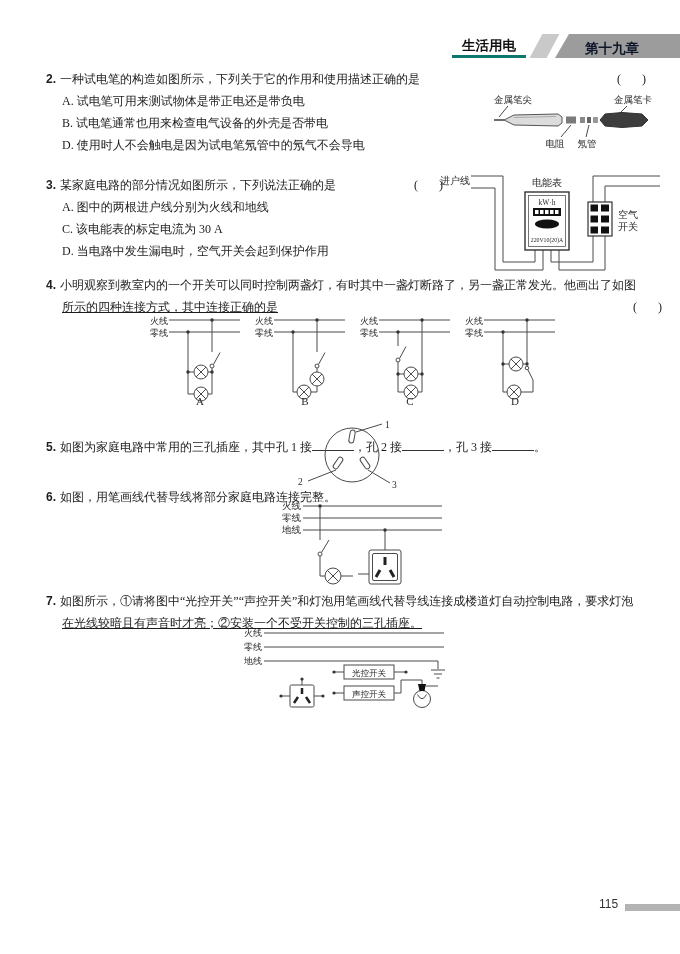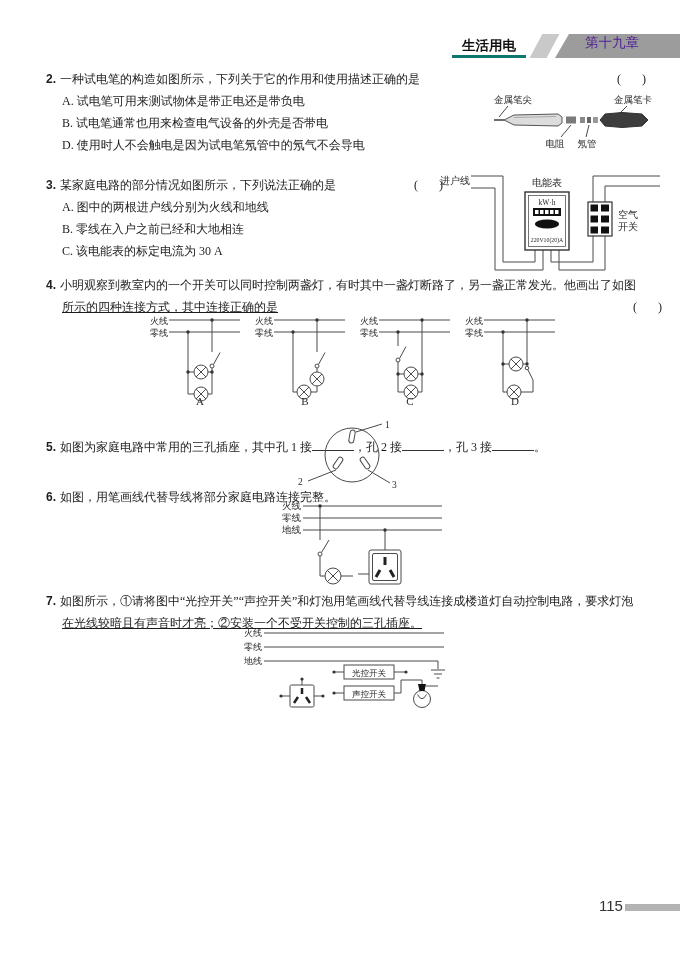--- a/index.html
+++ b/index.html
@@ -6,40 +6,40 @@
   body{width:680px;height:954px;background:#ffffff;position:relative;
        font-family:"Liberation Serif",serif;color:#1c1c1c;}
   .page{position:absolute;inset:0;overflow:hidden;background:#ffffff;}
 
   
   .header{position:absolute;top:34px;left:452px;right:0;height:24px;display:flex;align-items:stretch;}
   .header-section{font-family:"Liberation Sans",sans-serif;font-weight:bold;font-size:13.5px;
        color:#111;border-bottom:3px solid #0f766e;padding:3px 10px 2px 10px;white-space:nowrap;}
   .header-slash{width:17px;background:#c9c9c9;transform:skewX(-28deg);margin:0 2px 0 10px;}
   .header-banner{flex:1;background:#9c9c9c;clip-path:polygon(14px 0,100% 0,100% 100%,0 100%);
-       color:#4c1d95;font-family:"Liberation Sans",sans-serif;font-weight:normal;font-size:13.5px;
-       display:flex;align-items:flex-start;padding-left:30px;}
+       color:#0f172a;font-family:"Liberation Sans",sans-serif;font-weight:bold;font-size:13.5px;
+       display:flex;align-items:flex-end;padding-left:30px;}
 
   
   .q{position:absolute;left:46px;width:600px;font-size:12px;line-height:22px;}
   .qline{position:relative;}
   .qnum{font-family:"Liberation Sans",sans-serif;font-weight:bold;margin-right:4px;}
   .opts div{padding-left:16px;}
   .qcont{padding-left:16px;text-decoration:underline;}
   .bracket{white-space:pre;}
   .bracket.abs{position:absolute;top:0;}
   .bracket.r{position:absolute;right:0;top:0;}
   .blank{display:inline-block;width:42px;border-bottom:1px solid #333;height:12px;vertical-align:baseline;}
 
   .fig{position:absolute;}
   svg text{font-family:"Liberation Serif",serif;fill:#2a2a2a;}
 
   
   .pageno{position:absolute;left:599px;top:897px;font-family:"Liberation Sans",sans-serif;
-          font-size:15px;color:#333;}
+          font-size:12px;color:#333;}
   .footbar{position:absolute;left:625px;right:0;top:904px;height:7px;background:#b3b3b3;}
 </style>
 </head>
 <body>
 
 <div class="page">
 
   <div class="header">
     <div class="header-section">生活用电</div>
     <div class="header-slash"></div>
@@ -81,22 +81,22 @@
     <text x="95" y="55" font-size="9.5" text-anchor="middle">氖管</text>
   </svg>
 
   <div class="q" style="top:174px;width:560px;">
     <div class="qline">
       <span class="qnum">3.</span><span>某家庭电路的部分情况如图所示，下列说法正确的是</span>
       <span class="bracket abs" style="left:368px;">(       )</span>
     </div>
     <div class="opts">
       <div>A. 图中的两根进户线分别为火线和地线</div>
-      <div>B. 零线在入户之前已经和大地相连</div>
       <div>C. 该电能表的标定电流为 30 A</div>
+      <div>D. 当电路中发生漏电时，空气开关会起到保护作用</div>
     </div>
   </div>
 
   <svg class="fig" style="top:170px;left:437px;" width="223" height="112" viewBox="0 0 223 112">
     <g stroke="#4a4a4a" stroke-width="1" fill="none">
       <path d="M34,6 H66 V92 H98 V80"></path>
       <path d="M34,18 H58 V100 H106 V80"></path>
       <path d="M114,80 V92 H156 V66"></path>
       <path d="M122,80 V100 H168 V66"></path>
       <path d="M156,32 V6 H223"></path>

